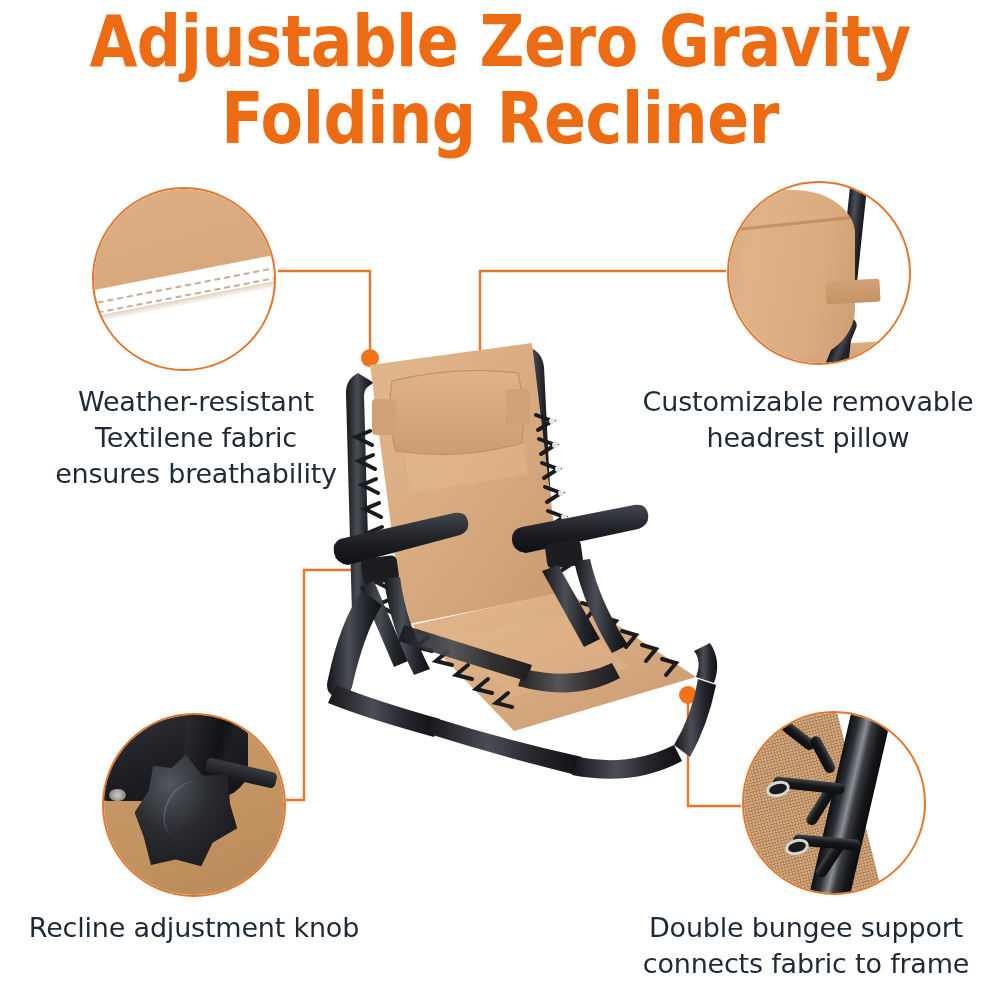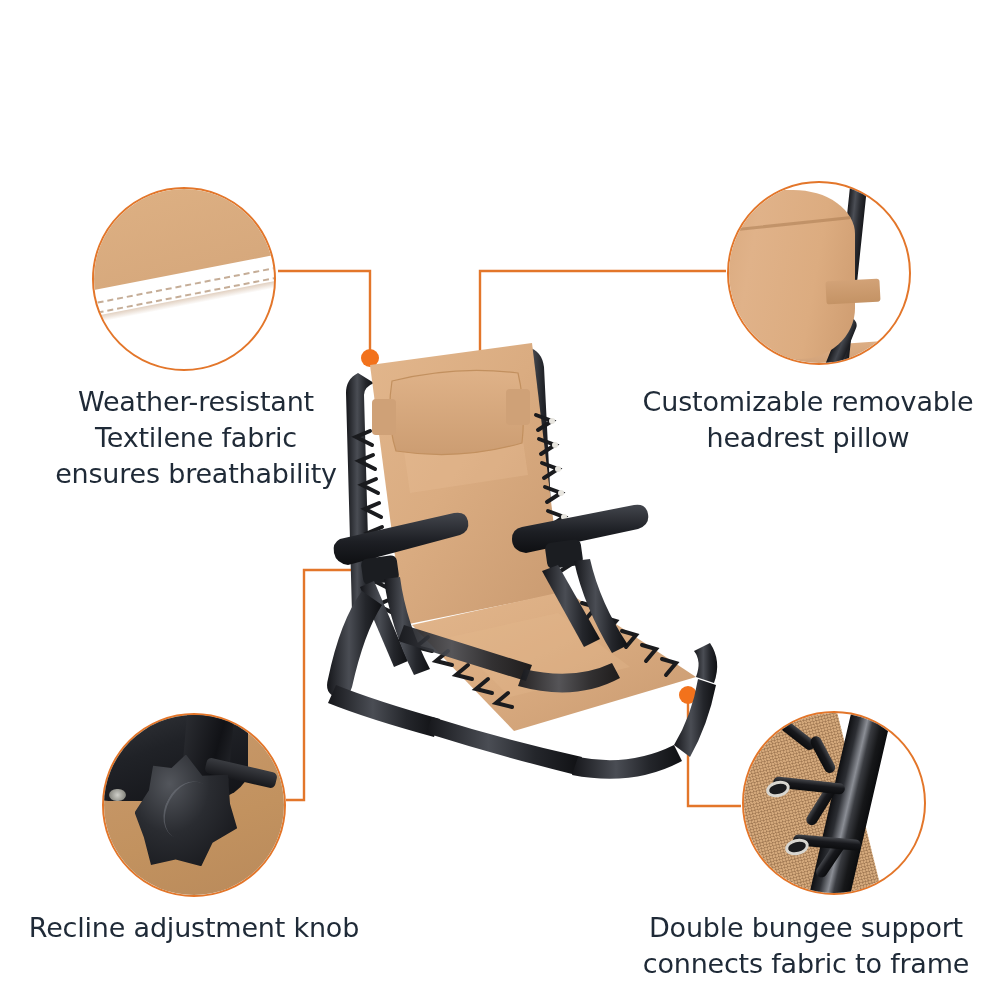--- a/index.html
+++ b/index.html
@@ -232,20 +232,24 @@
     position: absolute;
     left: 300px; top: 325px;
     width: 480px; height: 500px;
   }
 </style>
 </head>
 <body>
 
 <div id="page">
 
+  <div class="title-block">
+    <span class="title-line l1">Adjustable Zero Gravity</span>
+    <span class="title-line l2">Folding Recliner</span>
+  </div>
 
   <svg class="connect-svg" viewBox="0 0 1000 997">
 
     <polyline points="278,271 370,271 370,352" fill="none" stroke="#E3762A" stroke-width="2.4"></polyline>
     <circle cx="370" cy="358" r="9" fill="#F2721C"></circle>
 
     <polyline points="480,380 480,271 726,271" fill="none" stroke="#E3762A" stroke-width="2.4"></polyline>
     <circle cx="480" cy="379" r="9" fill="#F2721C"></circle>
 
     <polyline points="372,570 304,570 304,800 286,800" fill="none" stroke="#E3762A" stroke-width="2.4"></polyline>

